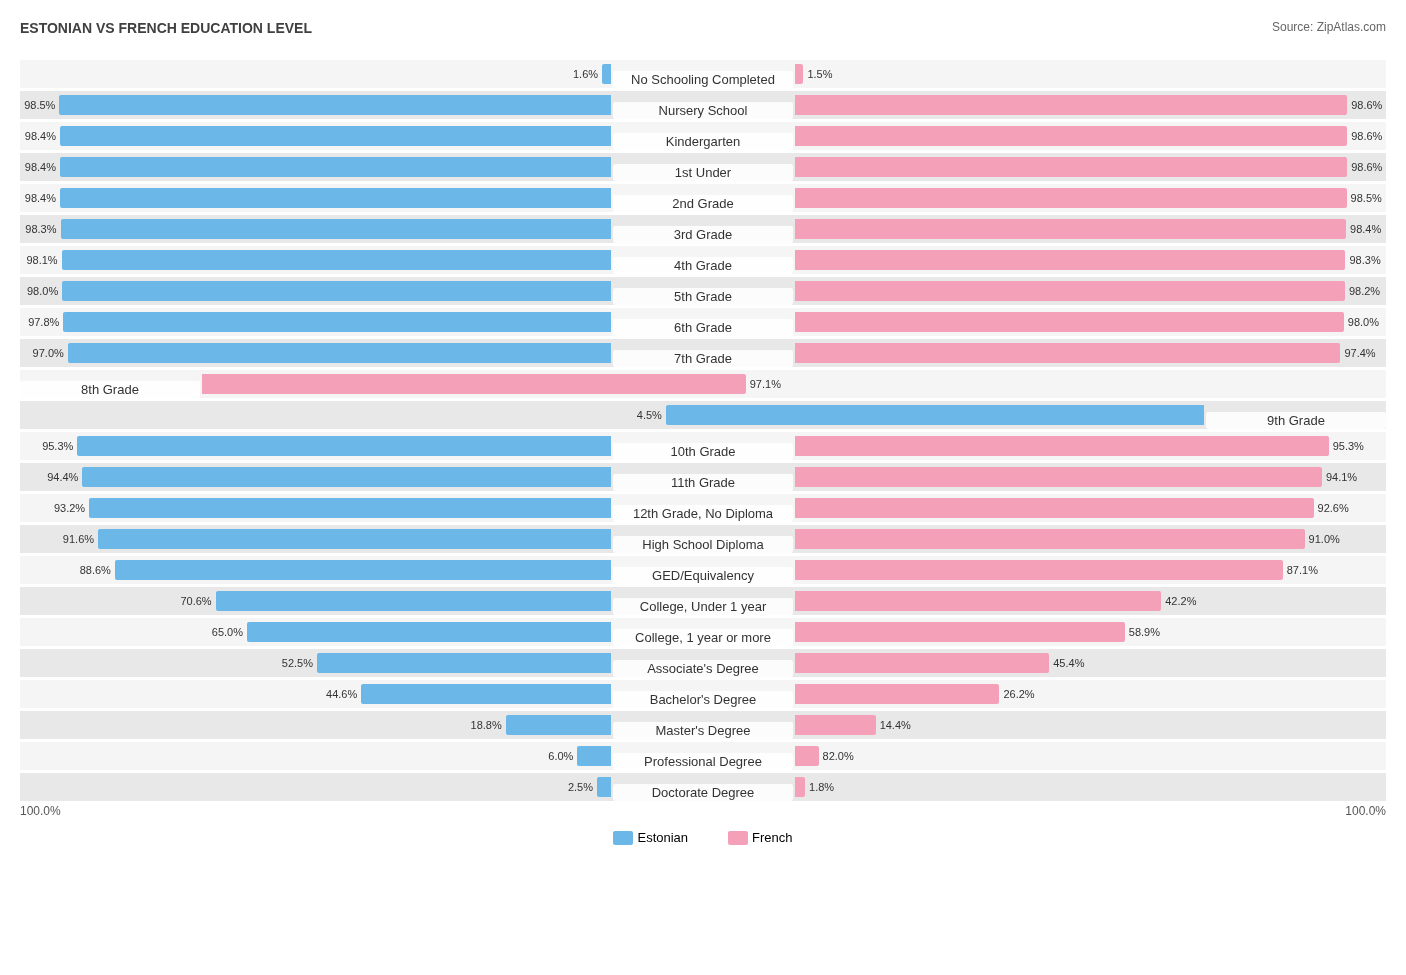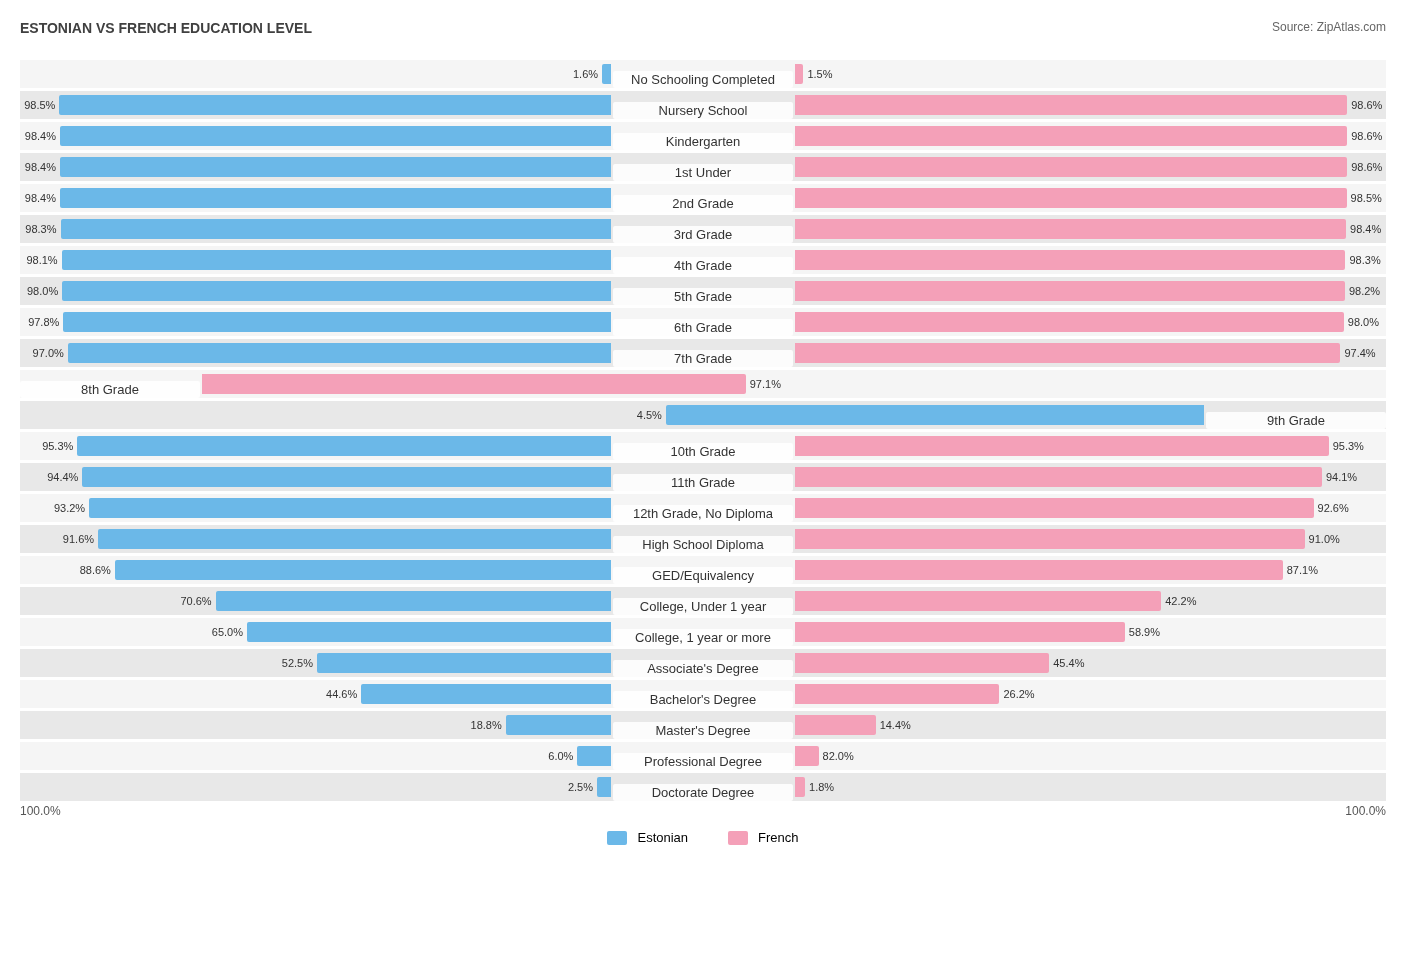--- a/index.html
+++ b/index.html
@@ -113,21 +113,21 @@
     }
     .legend {
       display: flex;
       justify-content: center;
       gap: 40px;
       margin-top: 12px;
     }
     .legend-item {
       display: flex;
       align-items: center;
-      gap: 10px;
+      gap: 4px;
       font-size: 13px;
     }
     .legend-box {
       width: 20px;
       height: 14px;
       border-radius: 2px;
     }
     .axis-bottom {
       display: flex;
       justify-content: space-between;

